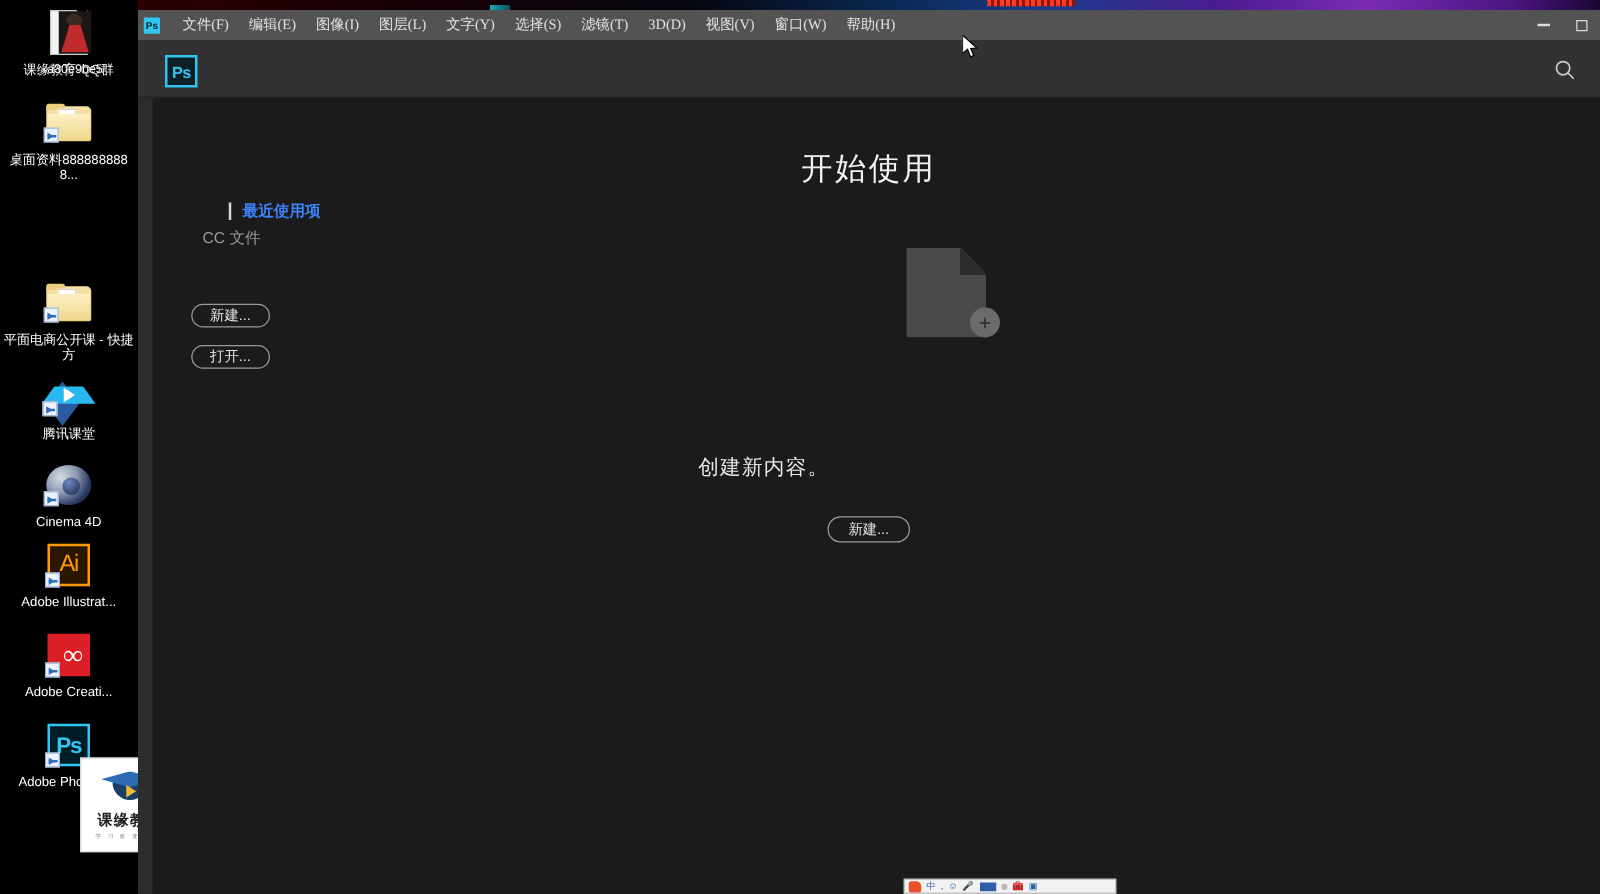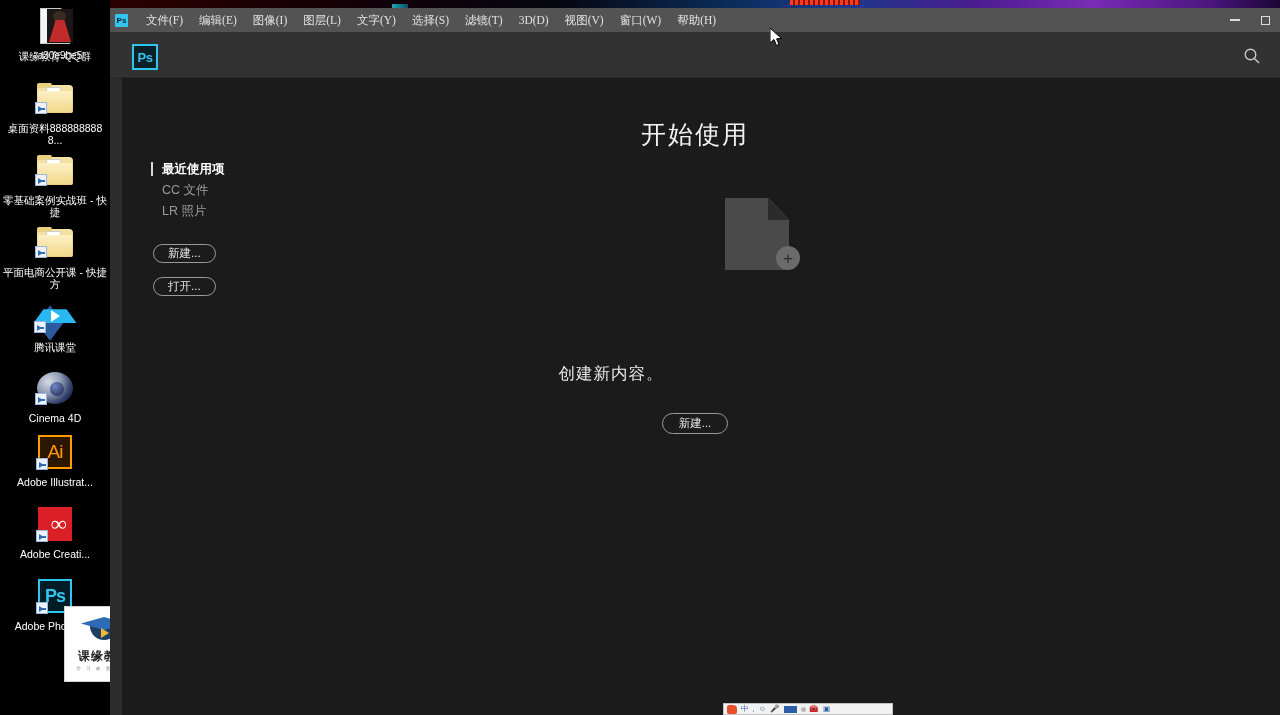--- a/index.html
+++ b/index.html
@@ -156,21 +156,21 @@
   }
   #search-icon { position:absolute; right:18px; top:14px; width:20px; height:20px; }
 
   #workspace { position:absolute; left:0; top:70px; width:1170px; height:637px; background:#1b1b1b; }
   #leftrail { position:absolute; left:0; top:0; width:12px; height:637px; background:#2c2c2c; }
 
   
   #recent { position:absolute; left:41px; top:82px; width:230px; }
   .rec-item { font-size:12.5px; color:#9b9b9b; line-height:18px; padding:0 0 0 11px;
               margin-bottom:3px; position:relative; cursor:default; }
-  .rec-item.active { color:#ffffff; font-weight:bold; }
+  .rec-item.active { color:#3b82f6; font-weight:bold;margin-left:32px; }
   .rec-item.active:before {
     content:""; position:absolute; left:0; top:2px; width:2px; height:14px; background:#d8d8d8;
   }
   .pill {
     display:inline-flex; align-items:center; justify-content:center;
     border:1px solid #9a9a9a; border-radius:12px;
     color:#e6e6e6; font-size:11.5px; height:19px; padding:0 14px;
     cursor:pointer; background:transparent;
   }
   #btn-new-left { position:absolute; left:43px; top:165px; }
@@ -242,32 +242,20 @@
             <div class="back"></div>
             <div class="tab"></div>
             <div class="sheet"></div>
             <div class="front"></div>
         <div class="shortcut"></div>
           </div>
       </div>
       <div class="dlabel">桌面资料8888888888...</div>
     </div>
 
-    <div class="dicon" style="top:150px;left:0">
-      <div class="glyph">
-        <div class="ico-folder">
-            <div class="back"></div>
-            <div class="tab"></div>
-            <div class="sheet"></div>
-            <div class="front"></div>
-        <div class="shortcut"></div>
-          </div>
-      </div>
-      <div class="dlabel">零基础案例实战班 - 快捷</div>
-    </div>
 
     <div class="dicon" style="top:222px;left:0">
       <div class="glyph">
         <div class="ico-folder">
             <div class="back"></div>
             <div class="tab"></div>
             <div class="sheet"></div>
             <div class="front"></div>
         <div class="shortcut"></div>
           </div>
@@ -382,21 +370,20 @@
         </svg>
       </div>
     </div>
 
     <div id="workspace">
       <div id="leftrail"></div>
 
       <div id="recent">
         <div class="rec-item active">最近使用项</div>
         <div class="rec-item">CC 文件</div>
-        <div class="rec-item">LR 照片</div>
       </div>
 
       <div id="btn-new-left">
         <div class="pill">新建...</div>
       </div>
       <div id="btn-open-left">
         <div class="pill">打开...</div>
       </div>
 
       <div id="center">

